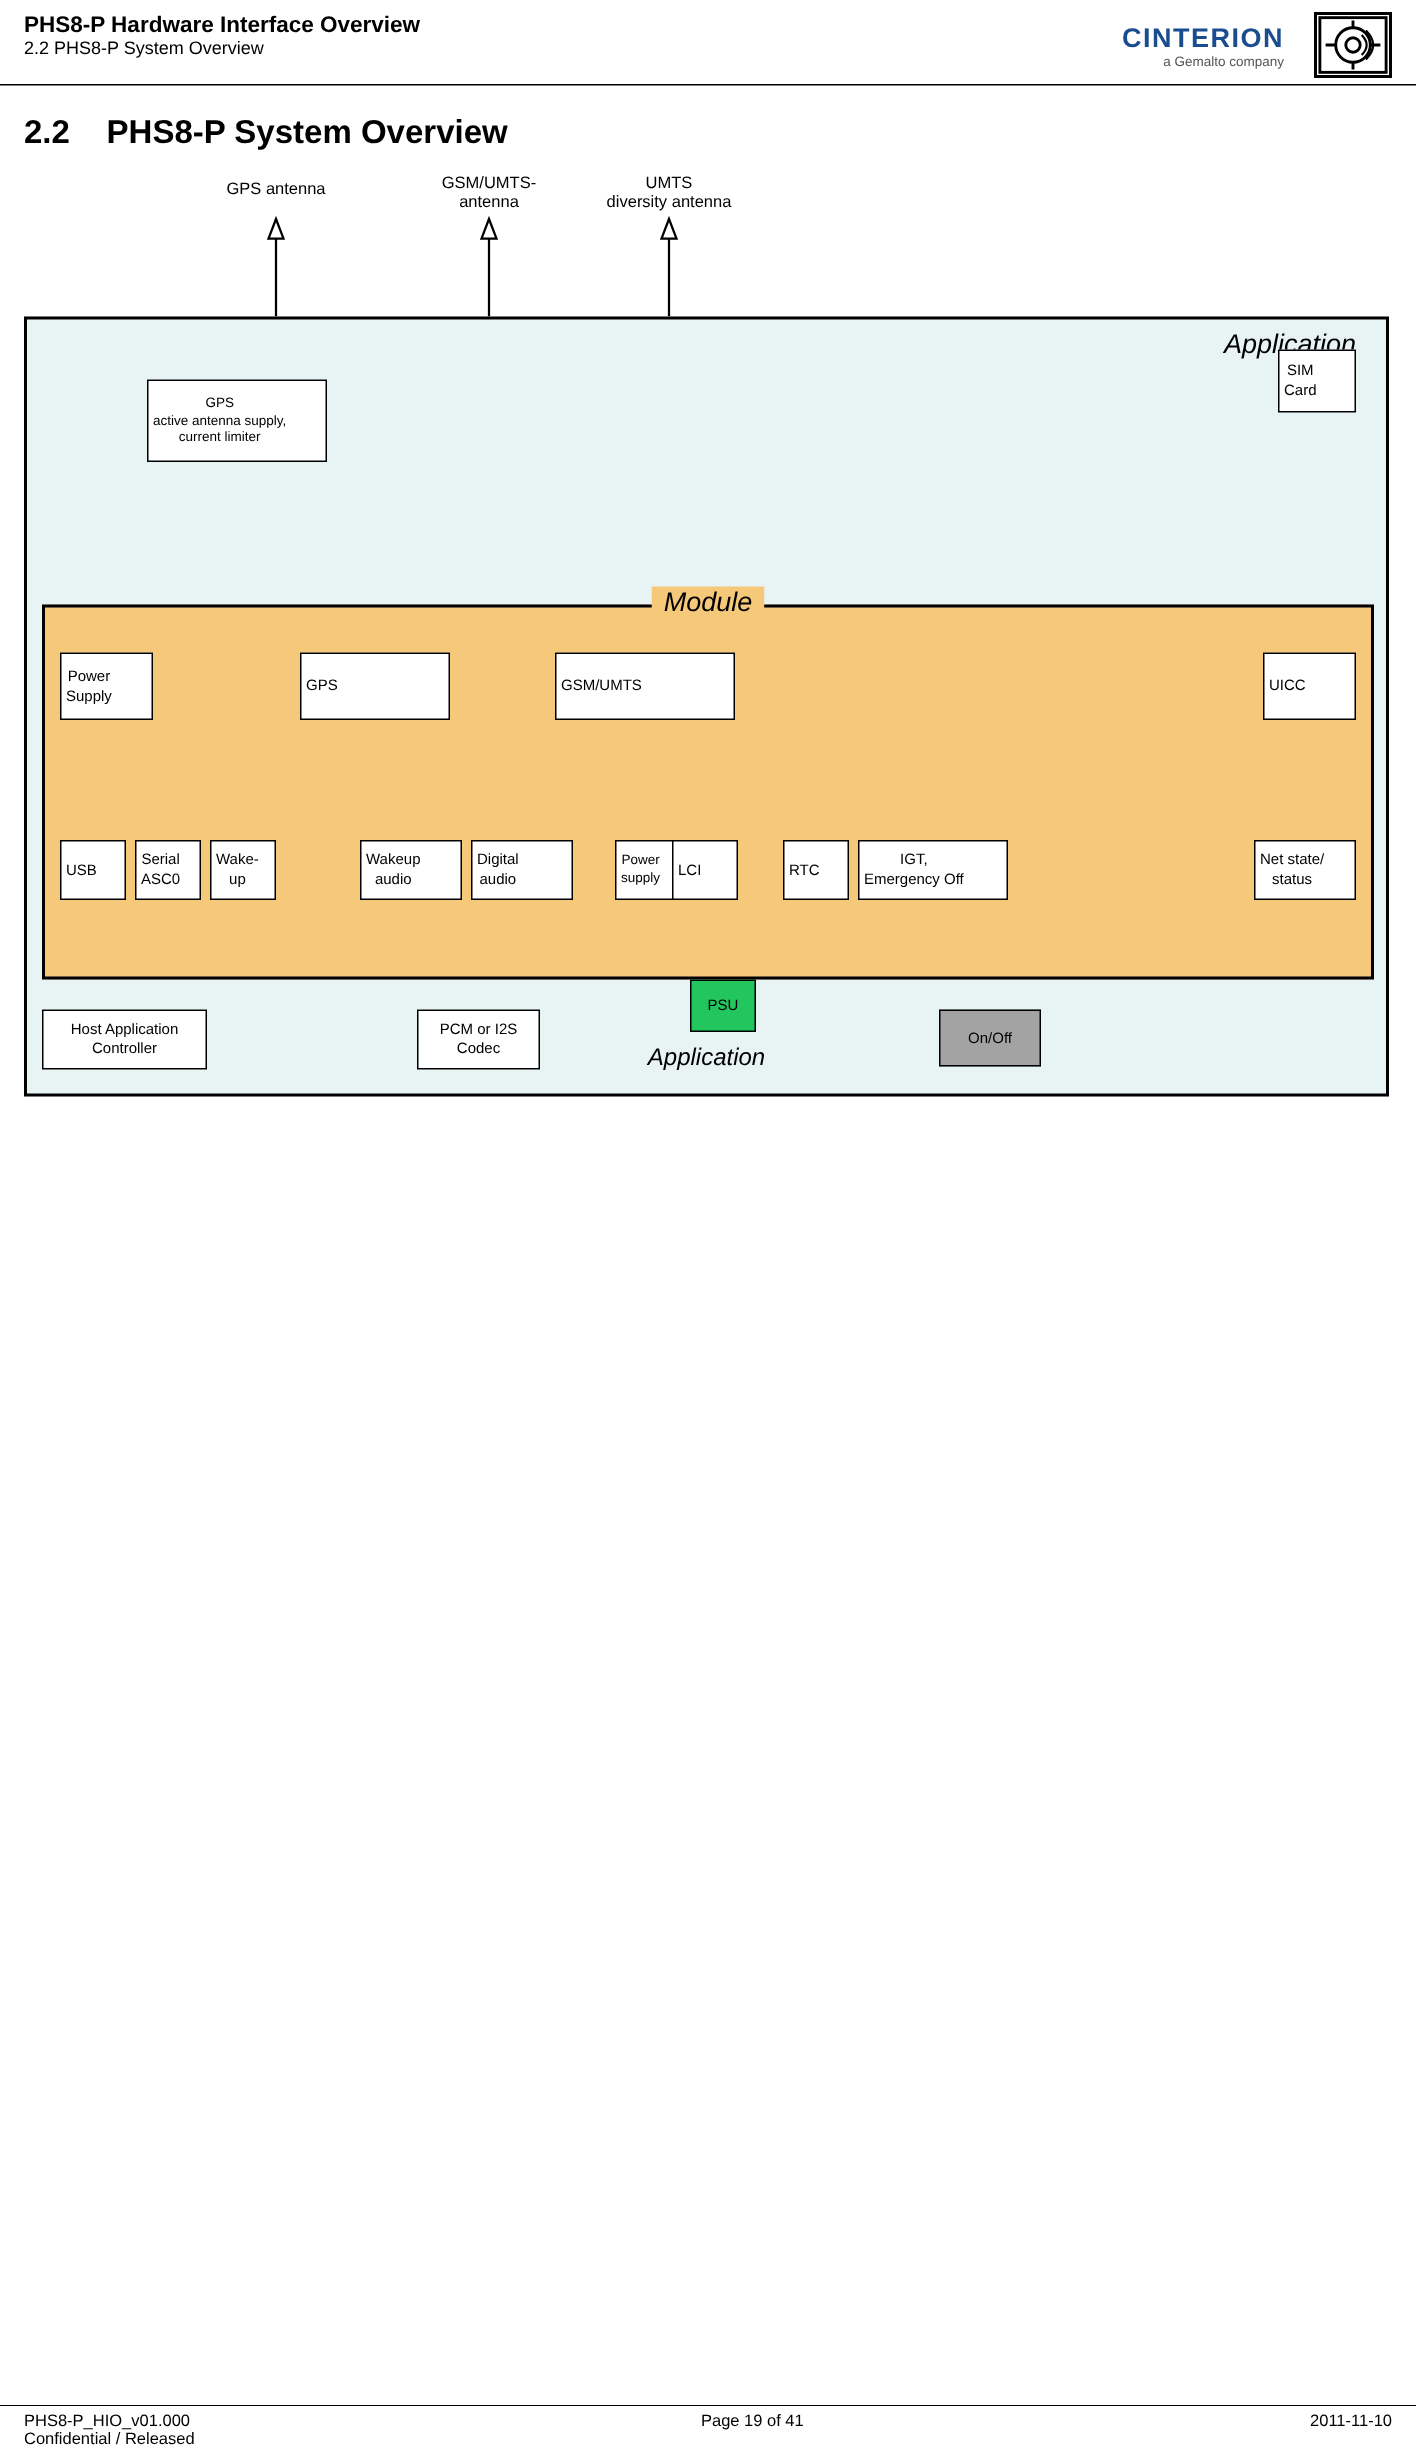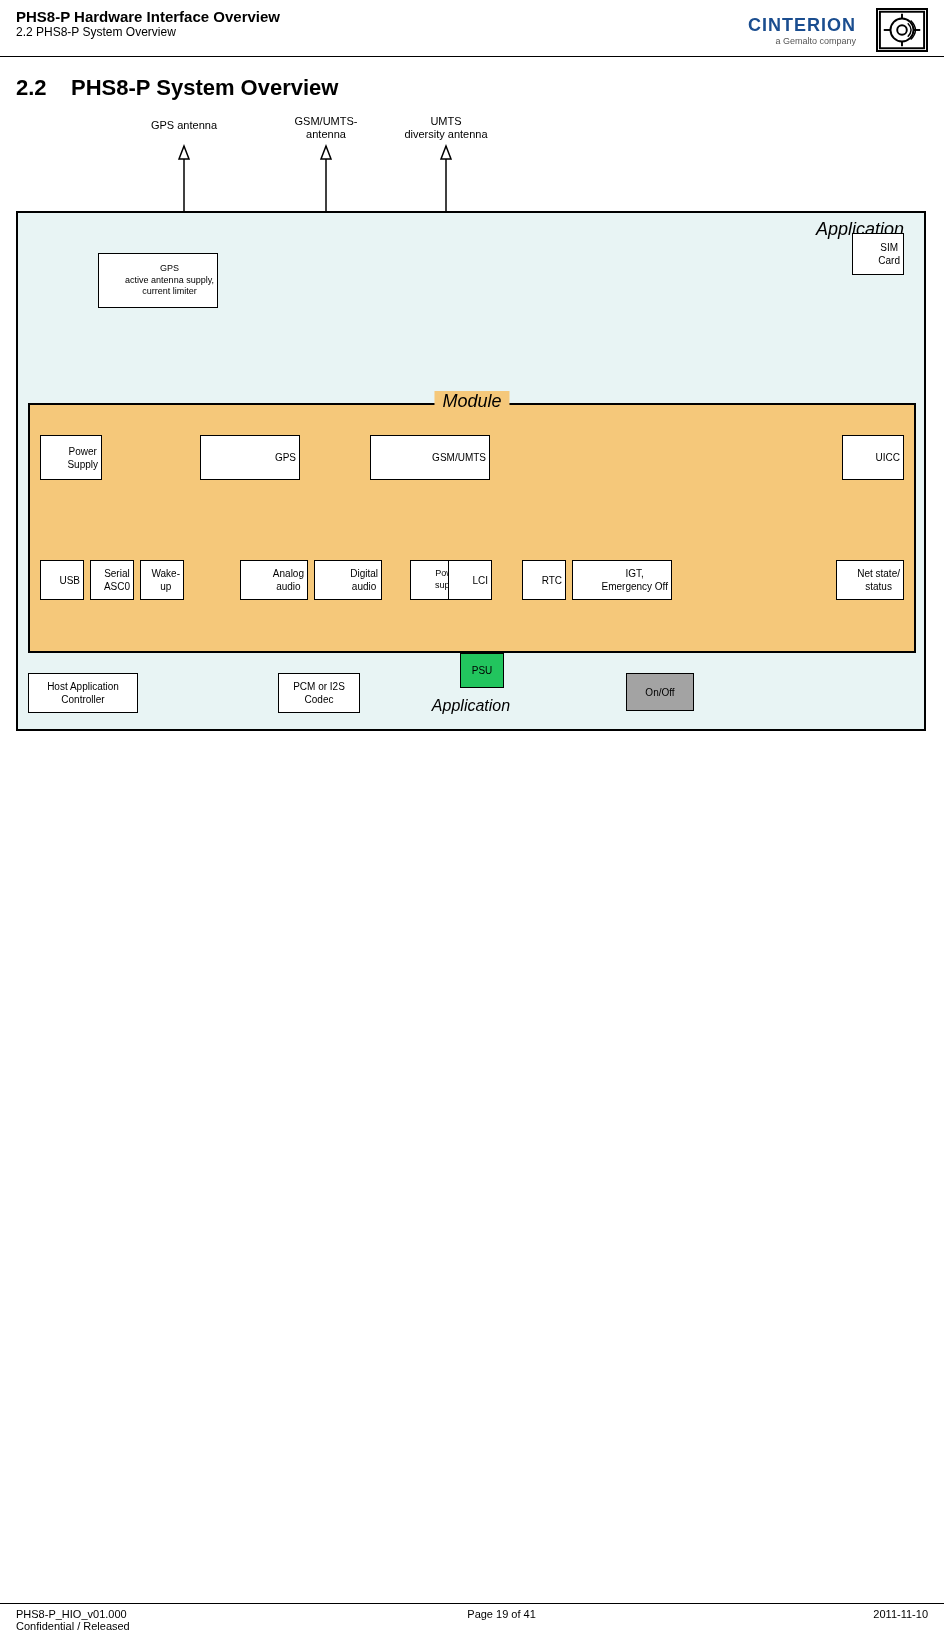--- a/index.html
+++ b/index.html
@@ -113,21 +113,21 @@
       padding: 0 8px;
     }
 
     
     .comp-box {
       position: absolute;
       border: 1.5px solid #000;
       background: #fff;
       display: flex;
       align-items: center;
-      justify-content: flex-end;
+      justify-content: flex-start;
       text-align: center;
       font-size: 10px;
       line-height: 1.3;
       padding: 3px;
     }
 
     
     .gps-antenna-box {
       top: 40px;
       left: 80px;
@@ -445,21 +445,21 @@
         </div>
         <div class="comp-box serial-box">
           <span style="white-space:pre-line;">Serial
 ASC0</span>
         </div>
         <div class="comp-box wakeup-box">
           <span style="white-space:pre-line;">Wake-
 up</span>
         </div>
         <div class="comp-box analog-box">
-          <span style="white-space:pre-line;">Analog
+          <span style="white-space:pre-line;">Wakeup
 audio</span>
         </div>
         <div class="comp-box digital-box">
           <span style="white-space:pre-line;">Digital
 audio</span>
         </div>
         <div class="comp-box power-supply2-box">
           <span style="white-space:pre-line; font-size:9px;">Power
 supply</span>
         </div>

